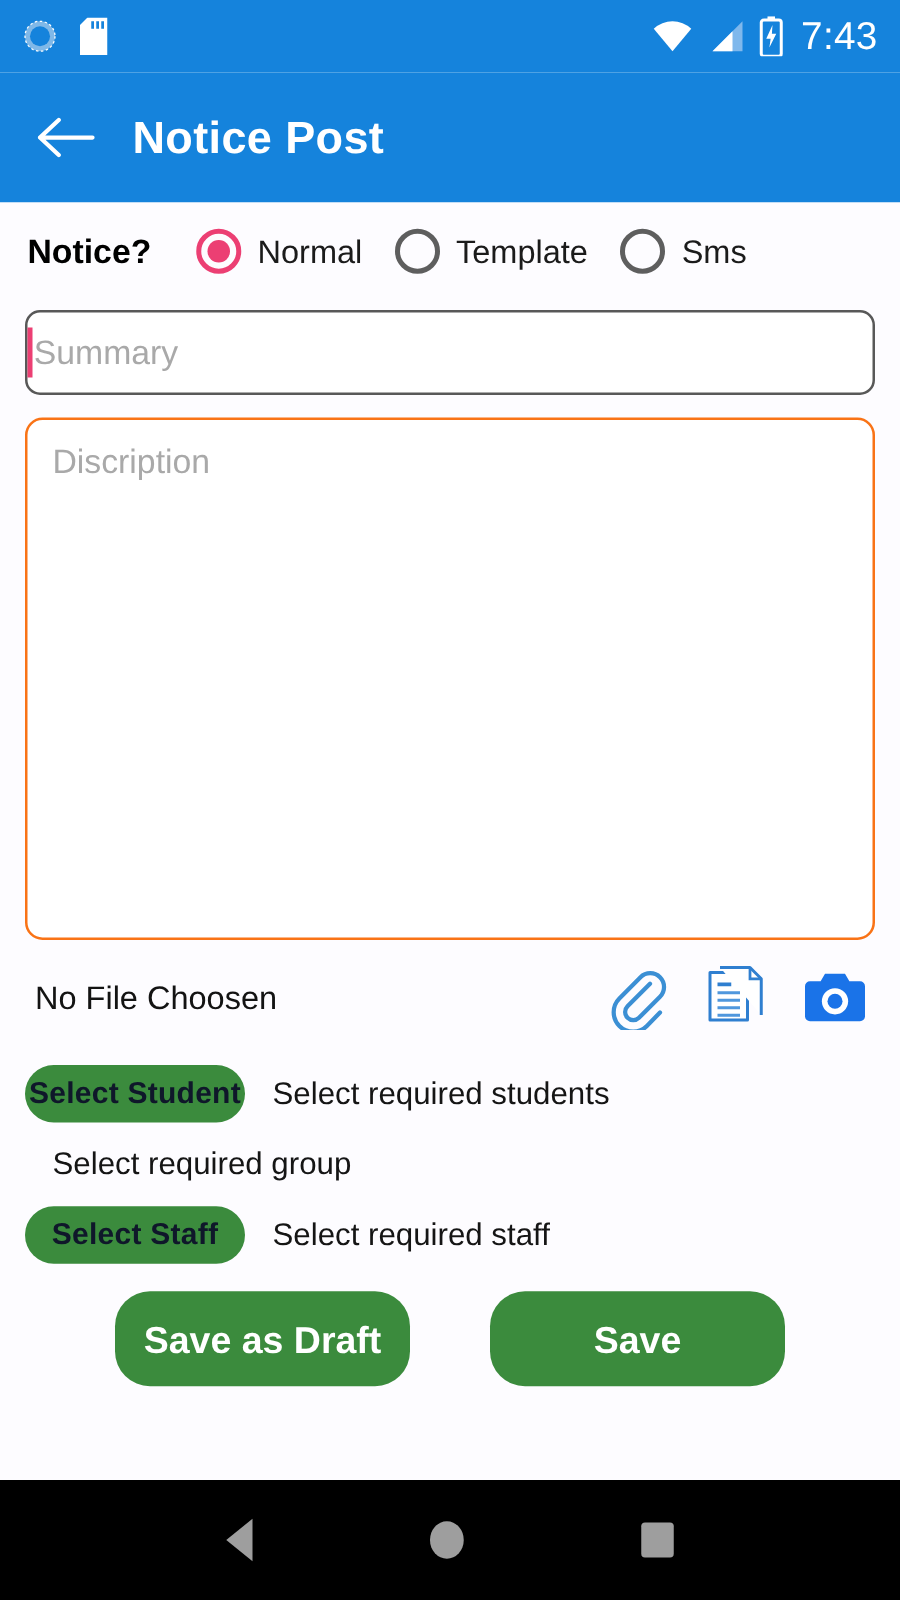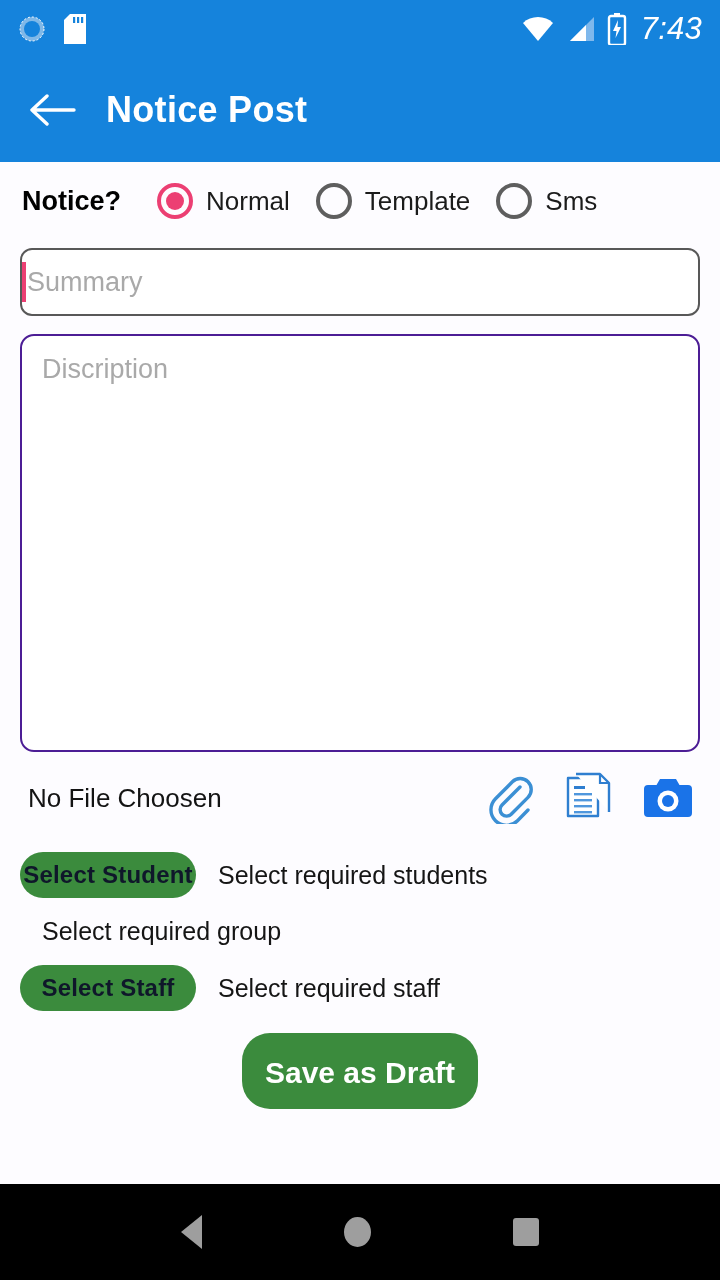--- a/index.html
+++ b/index.html
@@ -17,21 +17,20 @@
   }
 
   
   .status-bar {
     height: 58px;
     background: #1583dc;
     display: flex;
     align-items: center;
     padding: 0 18px;
     position: relative;
-    font-style: italic;
   }
   .status-left {
     display: flex;
     align-items: center;
     gap: 18px;
   }
   .status-right {
     margin-left: auto;
     display: flex;
     align-items: center;
@@ -150,21 +149,21 @@
     background: #ec3f73;
     flex: 0 0 auto;
   }
   .placeholder-summary {
     font-size: 27px;
     color: #a9a9a9;
     margin-left: 1px;
   }
   .field-description {
     height: 418px;
-    border: 2px solid #4c1d95;
+    border: 2px solid #f97316;
     border-radius: 14px;
     background: #ffffff;
     margin-top: 18px;
     padding: 18px 20px;
   }
   .placeholder-description {
     font-size: 27px;
     color: #a9a9a9;
   }
 
@@ -404,20 +403,21 @@
 
     <div class="select-row">
       <button class="pill-btn">Select Staff</button>
       <span class="select-hint">Select required staff</span>
     </div>
 
   </div>
 
   <div class="action-row">
     <button class="action-btn">Save as Draft</button>
+    <button class="action-btn">Save</button>
   </div>
 
 </div>
 
 <div class="nav-bar">
   <span class="nav-btn">
       <span class="nav-back"></span>
     </span>
   <span class="nav-btn">
       <span class="nav-home"></span>

